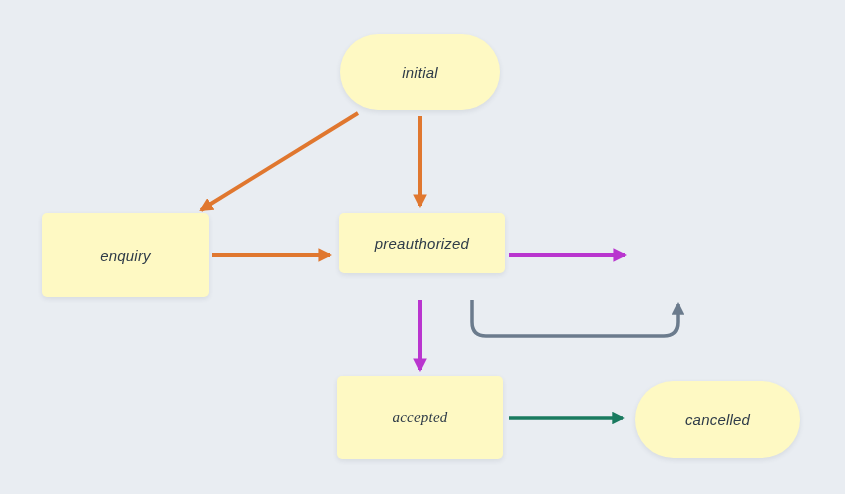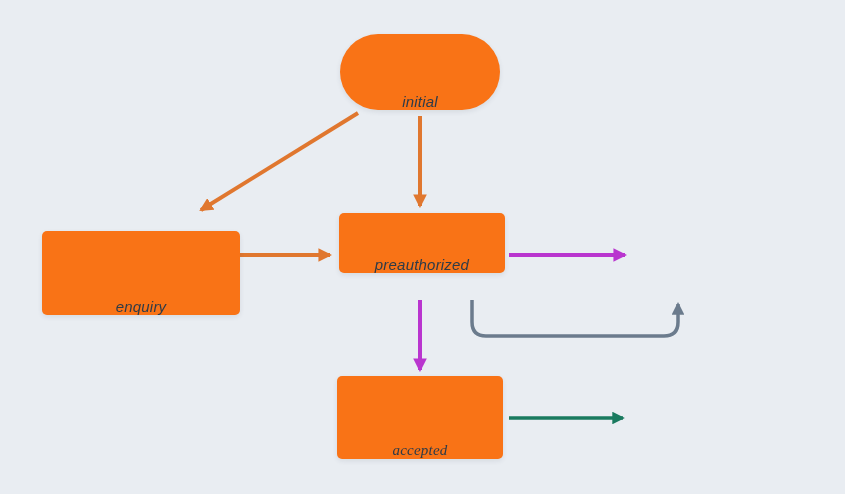--- a/index.html
+++ b/index.html
@@ -19,36 +19,36 @@
     left: 0;
     top: 0;
   }
   .edge {
     fill: none;
   }
   .w4  { stroke-width: 4; }
   .w35 { stroke-width: 3.5; }
   .node {
     position: absolute;
-    background: #f97316;
+    background: #fef9c3;
     box-shadow: 0 2px 5px rgba(45, 62, 80, 0.10);
     display: flex;
-    align-items: flex-end;
+    align-items: center;
     justify-content: center;
     font-style: italic;
     font-size: 15px;
     letter-spacing: 0.2px;
     color: #2e3b48;
   }
   .node span { pointer-events: none; }
   .shape-rect { border-radius: 5px; }
   .shape-pill { border-radius: 40px; }
 
   #node-initial       { left: 340px; top: 34px;  width: 160px; height: 76px; }
-  #node-enquiry       { left: 42px;  top: 213px; width: 198px; height: 84px; margin-top: 18px; }
+  #node-enquiry       { left: 42px;  top: 213px; width: 167px; height: 84px; }
   #node-preauthorized { left: 339px; top: 213px; width: 166px; height: 60px; }
   #node-declined      { left: 635px; top: 216px; width: 165px; height: 77px; }
   #node-accepted      { left: 337px; top: 376px; width: 166px; height: 83px; font-family: Liberation Serif, serif; }
   #node-cancelled     { left: 635px; top: 381px; width: 165px; height: 77px; }
 </style>
 </head>
 <body>
 
 <div class="canvas">
 
@@ -95,14 +95,17 @@
 
   <div class="node shape-rect" id="node-preauthorized">
     <span>preauthorized</span>
   </div>
 
 
   <div class="node shape-rect" id="node-accepted">
     <span>accepted</span>
   </div>
 
+  <div class="node shape-pill" id="node-cancelled">
+    <span>cancelled</span>
+  </div>
 
 </div>
 
 </body></html>

